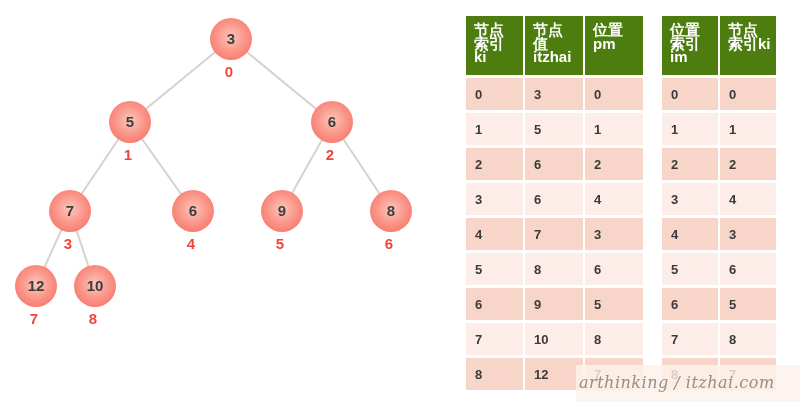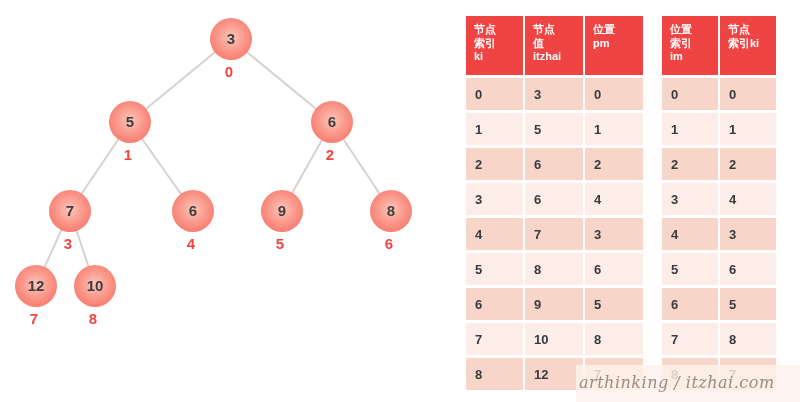--- a/index.html
+++ b/index.html
@@ -3,22 +3,22 @@
 <meta charset="utf-8">
 <style>
   html,body { margin:0; padding:0; background:#ffffff; }
   #stage {
     position:relative; width:800px; height:402px; overflow:hidden;
     background:#ffffff; font-family:"Liberation Sans", sans-serif;
   }
   #tree-svg { position:absolute; left:0; top:0; }
   .ptable { position:absolute; display:grid; column-gap:2px; row-gap:3px; }
   .th {
-    background:#ef4444; color:#ffffff; font-weight:bold;
-    font-size:11px; line-height:13.5px; padding:7px 0 0 8px;
+    background:#4d7c0f; color:#ffffff; font-weight:bold;
+    font-size:15px; line-height:13.5px; padding:7px 0 0 8px;
     box-sizing:border-box;
   }
   .td {
     font-size:13px; font-weight:bold; color:#3a3a3a;
     display:flex; align-items:center; padding-left:9px;
     box-sizing:border-box;
   }
   .td.dark  { background:#F7D6C9; }
   .td.light { background:#FCEDE8; }
   #watermark-band {

